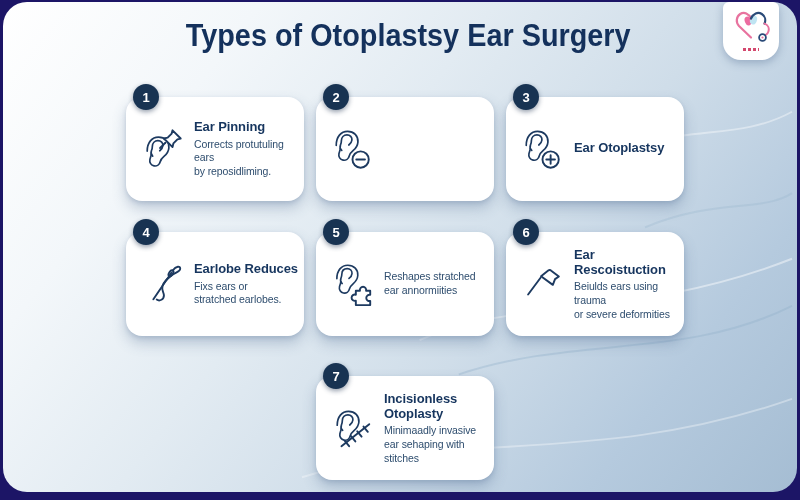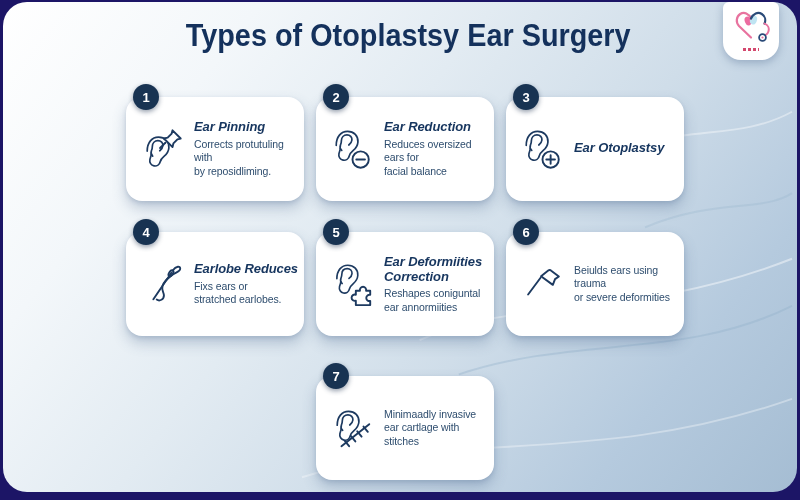--- a/index.html
+++ b/index.html
@@ -42,21 +42,21 @@
     position:absolute;left:7px;top:-13px;width:26px;height:26px;border-radius:50%;
     background:#183352;color:#ffffff;font-size:13px;font-weight:bold;
     display:flex;align-items:center;justify-content:center;
     box-shadow:0 2px 5px rgba(20,40,70,.45);
   }
   .card-icon{flex:0 0 46px;width:46px;height:46px;}
   .card-icon svg{width:46px;height:46px;display:block;}
   .card-text{flex:1 1 auto;min-width:0;}
   .card-title{
     font-size:13px;font-weight:bold;color:#16355e;line-height:1.18;
-    white-space:pre-line;margin-bottom:3px;letter-spacing:-.1px;font-style:italic;
+    white-space:pre-line;margin-bottom:3px;letter-spacing:-.1px;
   }
   .card-desc{
     font-size:10.5px;color:#2e4d6e;line-height:1.3;white-space:pre-line;
     letter-spacing:-.1px;
   }
   
   .c1{left:123px;top:95px;}  .c2{left:313px;top:95px;}  .c3{left:503px;top:95px;}
   .c4{left:123px;top:230px;} .c5{left:313px;top:230px;} .c6{left:503px;top:230px;}
   .c7{left:313px;top:374px;}
   .ic{stroke:#1d3a60;stroke-width:2;fill:none;stroke-linecap:round;stroke-linejoin:round;}
@@ -101,41 +101,36 @@
           <path d="M18.5 30c-1.8-1.6-2.4-4-1.5-6.3.7-1.8 1.1-3.4 1.1-5.2.1-4.1 2.8-6.8 6.6-6.8 3.7 0 6.2 2.5 5.9 6.1-.2 2.7-1.7 4.3-3.7 5.9"></path>
         </g>
         <g class="icf">
           <path d="M35 4.5l8.5 8.5-3.4.9-4.2 4.2-.9 3.9-9-9 3.9-.9 4.2-4.2z"></path>
           <path d="M27.5 17.5L22 23" fill="none"></path>
         </g>
       </svg>
     </div>
     <div class="card-text">
       <div class="card-title">Ear Pinning</div>
-      <div class="card-desc">Corrects protutuling with
+      <div class="card-desc">Corrects protutuling ears
 by reposidliming.</div>
     </div>
   </div>
 
   <div class="card c2">
     <div class="num-badge">2</div>
     <div class="card-icon">
       <svg viewBox="0 0 48 48">
         <g class="ic" transform="translate(-3,-1) scale(.88)">
           <path d="M12 24c0-10 5.6-16.5 13.4-16.5 7.6 0 12.8 5.4 12.3 12.7-.35 5-3 7.8-5.8 10.2-2.4 2-3.9 3.8-4.5 6.3-.8 3.4-3.9 5.6-7.3 4.9-3.5-.7-5.7-4-4.9-7.5.5-2.2 1.5-4.2 1.6-6.6"></path>
           <path d="M18.5 30c-1.8-1.6-2.4-4-1.5-6.3.7-1.8 1.1-3.4 1.1-5.2.1-4.1 2.8-6.8 6.6-6.8 3.7 0 6.2 2.5 5.9 6.1-.2 2.7-1.7 4.3-3.7 5.9"></path>
         </g>
         <circle class="icf" cx="33" cy="35" r="8.5"></circle>
         <path class="ic" d="M28.5 35h9"></path>
       </svg>
-    </div>
-    <div class="card-text">
-      <div class="card-title">Ear Reduction</div>
-      <div class="card-desc">Reduces oversized ears for
-facial balance</div>
     </div>
   </div>
 
   <div class="card c3">
     <div class="num-badge">3</div>
     <div class="card-icon">
       <svg viewBox="0 0 48 48">
         <g class="ic" transform="translate(-3,-1) scale(.88)">
           <path d="M12 24c0-10 5.6-16.5 13.4-16.5 7.6 0 12.8 5.4 12.3 12.7-.35 5-3 7.8-5.8 10.2-2.4 2-3.9 3.8-4.5 6.3-.8 3.4-3.9 5.6-7.3 4.9-3.5-.7-5.7-4-4.9-7.5.5-2.2 1.5-4.2 1.6-6.6"></path>
           <path d="M18.5 30c-1.8-1.6-2.4-4-1.5-6.3.7-1.8 1.1-3.4 1.1-5.2.1-4.1 2.8-6.8 6.6-6.8 3.7 0 6.2 2.5 5.9 6.1-.2 2.7-1.7 4.3-3.7 5.9"></path>
@@ -172,56 +167,56 @@
     <div class="card-icon">
       <svg viewBox="0 0 48 48">
         <g class="ic" transform="translate(-2,-2) scale(.85)">
           <path d="M12 24c0-10 5.6-16.5 13.4-16.5 7.6 0 12.8 5.4 12.3 12.7-.35 5-3 7.8-5.8 10.2-2.4 2-3.9 3.8-4.5 6.3-.8 3.4-3.9 5.6-7.3 4.9-3.5-.7-5.7-4-4.9-7.5.5-2.2 1.5-4.2 1.6-6.6"></path>
           <path d="M18.5 30c-1.8-1.6-2.4-4-1.5-6.3.7-1.8 1.1-3.4 1.1-5.2.1-4.1 2.8-6.8 6.6-6.8 3.7 0 6.2 2.5 5.9 6.1-.2 2.7-1.7 4.3-3.7 5.9"></path>
         </g>
         <path class="icf" d="M28 31h4.3a3.3 3.3 0 1 1 6.4 0H43v4.3a3.3 3.3 0 1 0 0 6.4V46H28v-4.6a3.3 3.3 0 1 1 0-6.2z"></path>
       </svg>
     </div>
     <div class="card-text">
-      <div class="card-title">Ear Deformiities
-Correction</div>
-      <div class="card-desc">Reshapes coniguntal
+      <div class="card-desc">Reshapes stratched
 ear annormiities</div>
     </div>
   </div>
 
   <div class="card c6">
     <div class="num-badge">6</div>
     <div class="card-icon">
       <svg viewBox="0 0 48 48">
         <g class="ic" stroke-width="2.2">
           <path d="M23 16l7.5-6c1-.8 2.3-.7 3.1.1l8 6-4 2.8-2.3 6-12.3-8.9z"></path>
           <path d="M22.5 17.5L9.5 35"></path>
         </g>
       </svg>
     </div>
     <div class="card-text">
+      <div class="card-title">Ear Rescoistuction</div>
       <div class="card-desc">Beiulds ears using trauma
 or severe deformities</div>
     </div>
   </div>
 
   <div class="card c7">
     <div class="num-badge">7</div>
     <div class="card-icon">
       <svg viewBox="0 0 48 48">
         <g class="ic" transform="translate(-2,0) scale(.88)">
           <path d="M12 24c0-10 5.6-16.5 13.4-16.5 7.6 0 12.8 5.4 12.3 12.7-.35 5-3 7.8-5.8 10.2-2.4 2-3.9 3.8-4.5 6.3-.8 3.4-3.9 5.6-7.3 4.9-3.5-.7-5.7-4-4.9-7.5.5-2.2 1.5-4.2 1.6-6.6"></path>
           <path d="M18.5 30c-1.8-1.6-2.4-4-1.5-6.3.7-1.8 1.1-3.4 1.1-5.2.1-4.1 2.8-6.8 6.6-6.8 3.7 0 6.2 2.5 5.9 6.1-.2 2.7-1.7 4.3-3.7 5.9"></path>
         </g>
         <g class="ic">
           <path d="M13 43L42 20"></path>
           <path d="M16.5 37.5l4.5 5.5M23 32.5l4.5 5.5M29.5 27.5l4.5 5.5M36 22.5l4.5 5.5"></path>
         </g>
       </svg>
     </div>
     <div class="card-text">
+      <div class="card-title">Incisionless Otoplasty</div>
       <div class="card-desc">Minimaadly invasive
-ear cartlage with stitches</div>
+ear sehaping with stitches</div>
     </div>
   </div>
 
 </div>
 
 </body></html>

